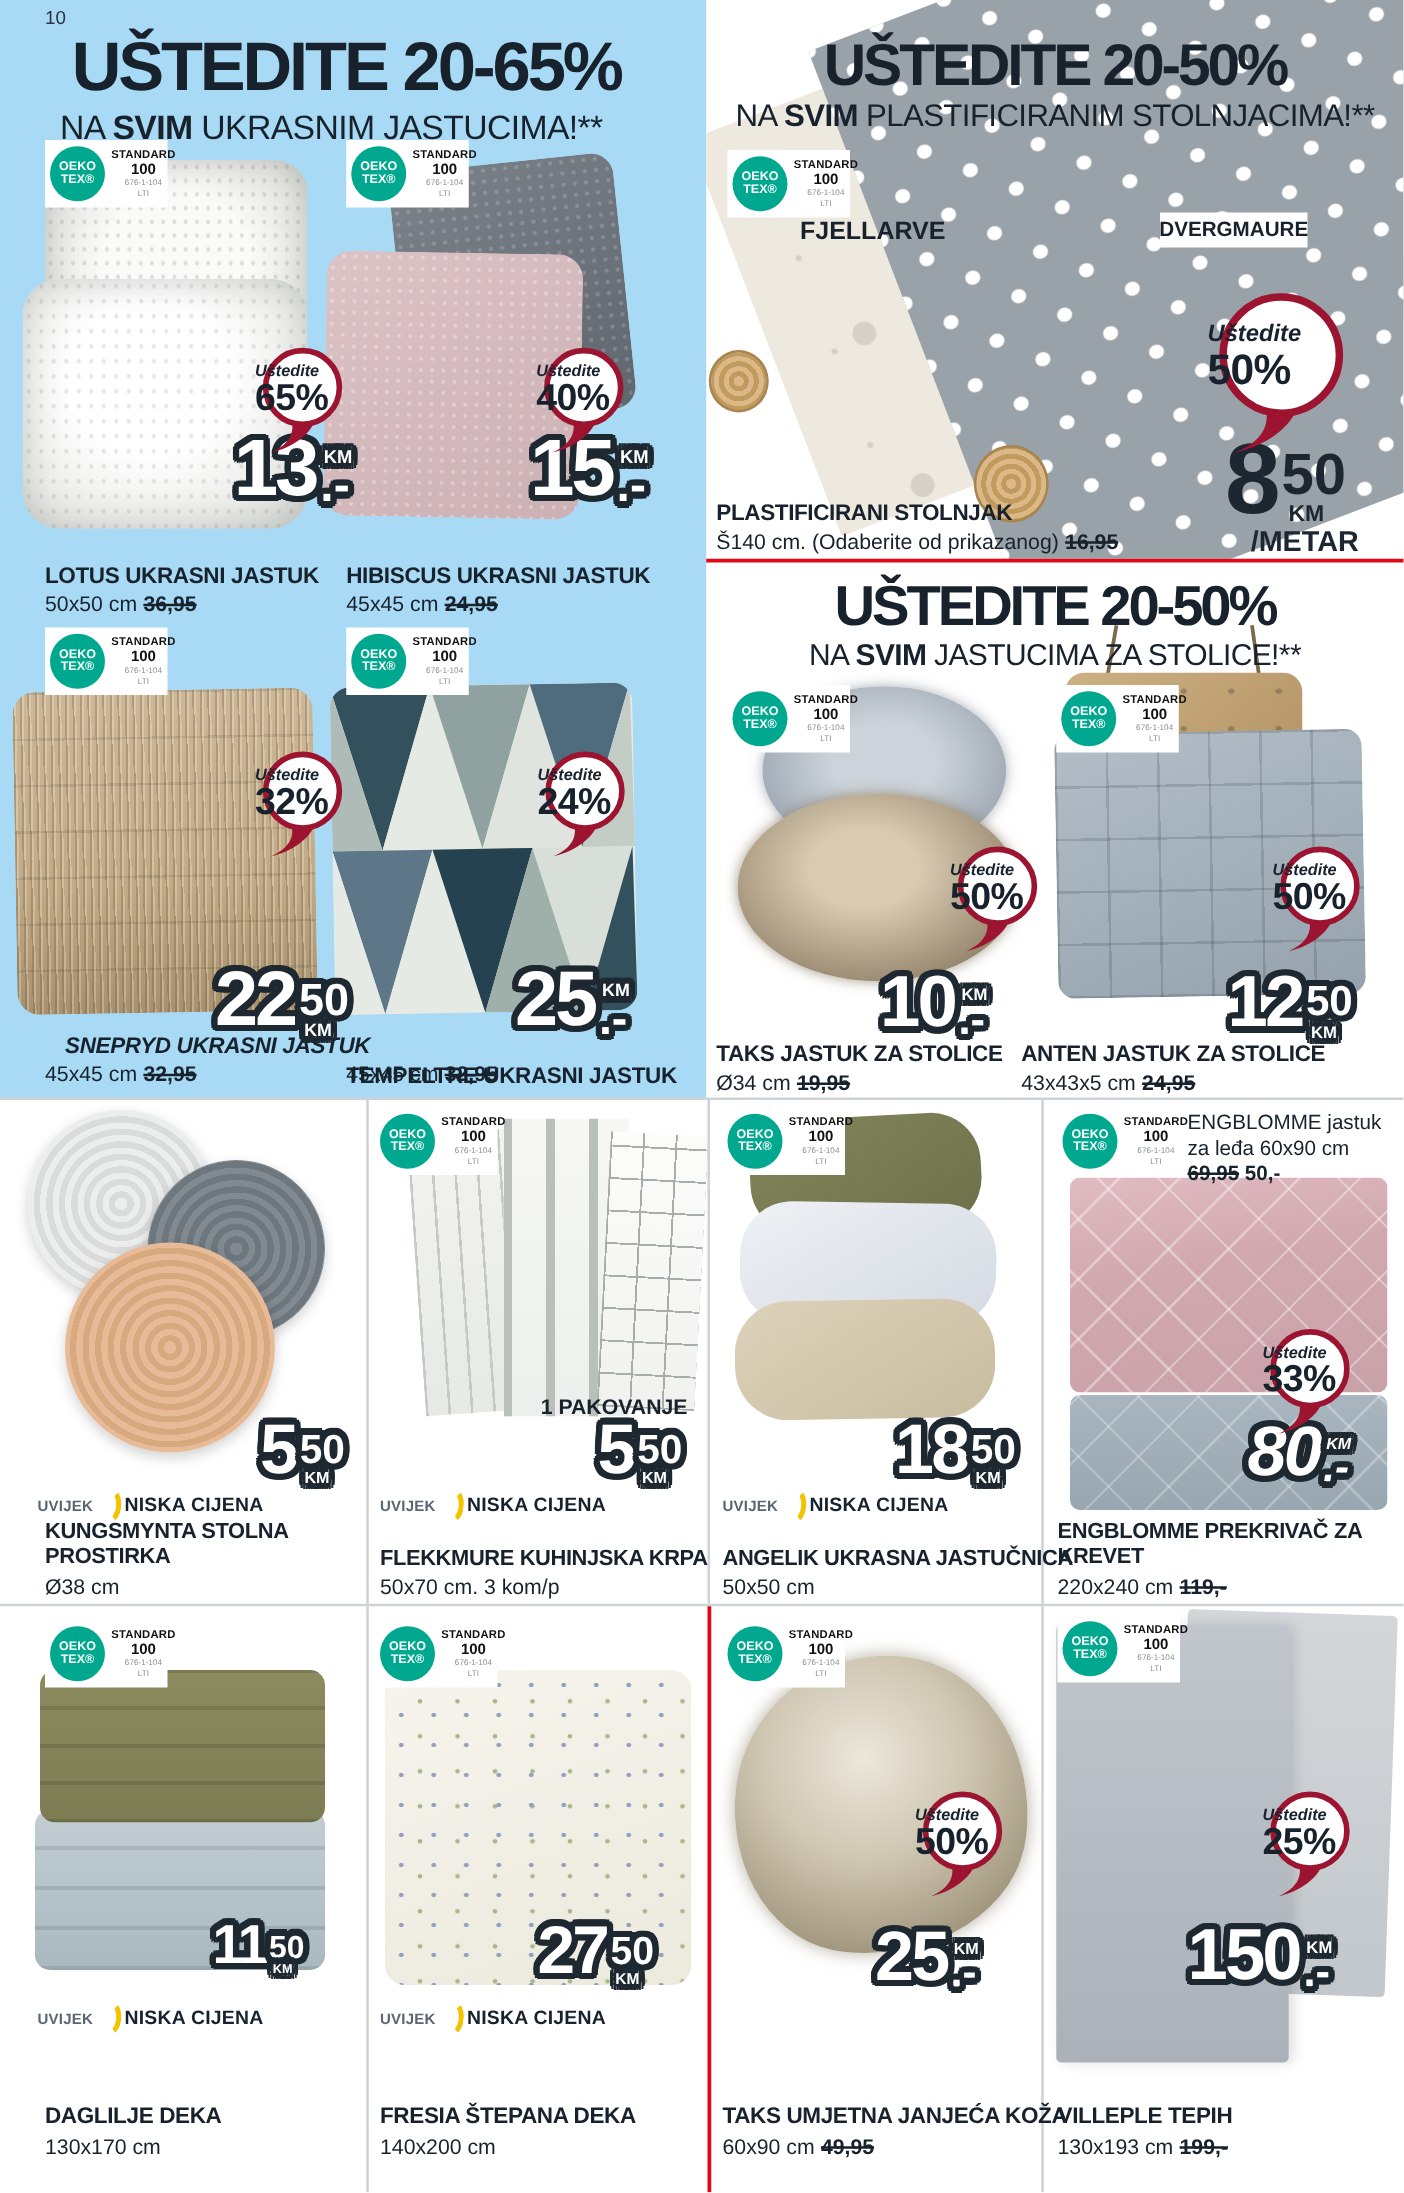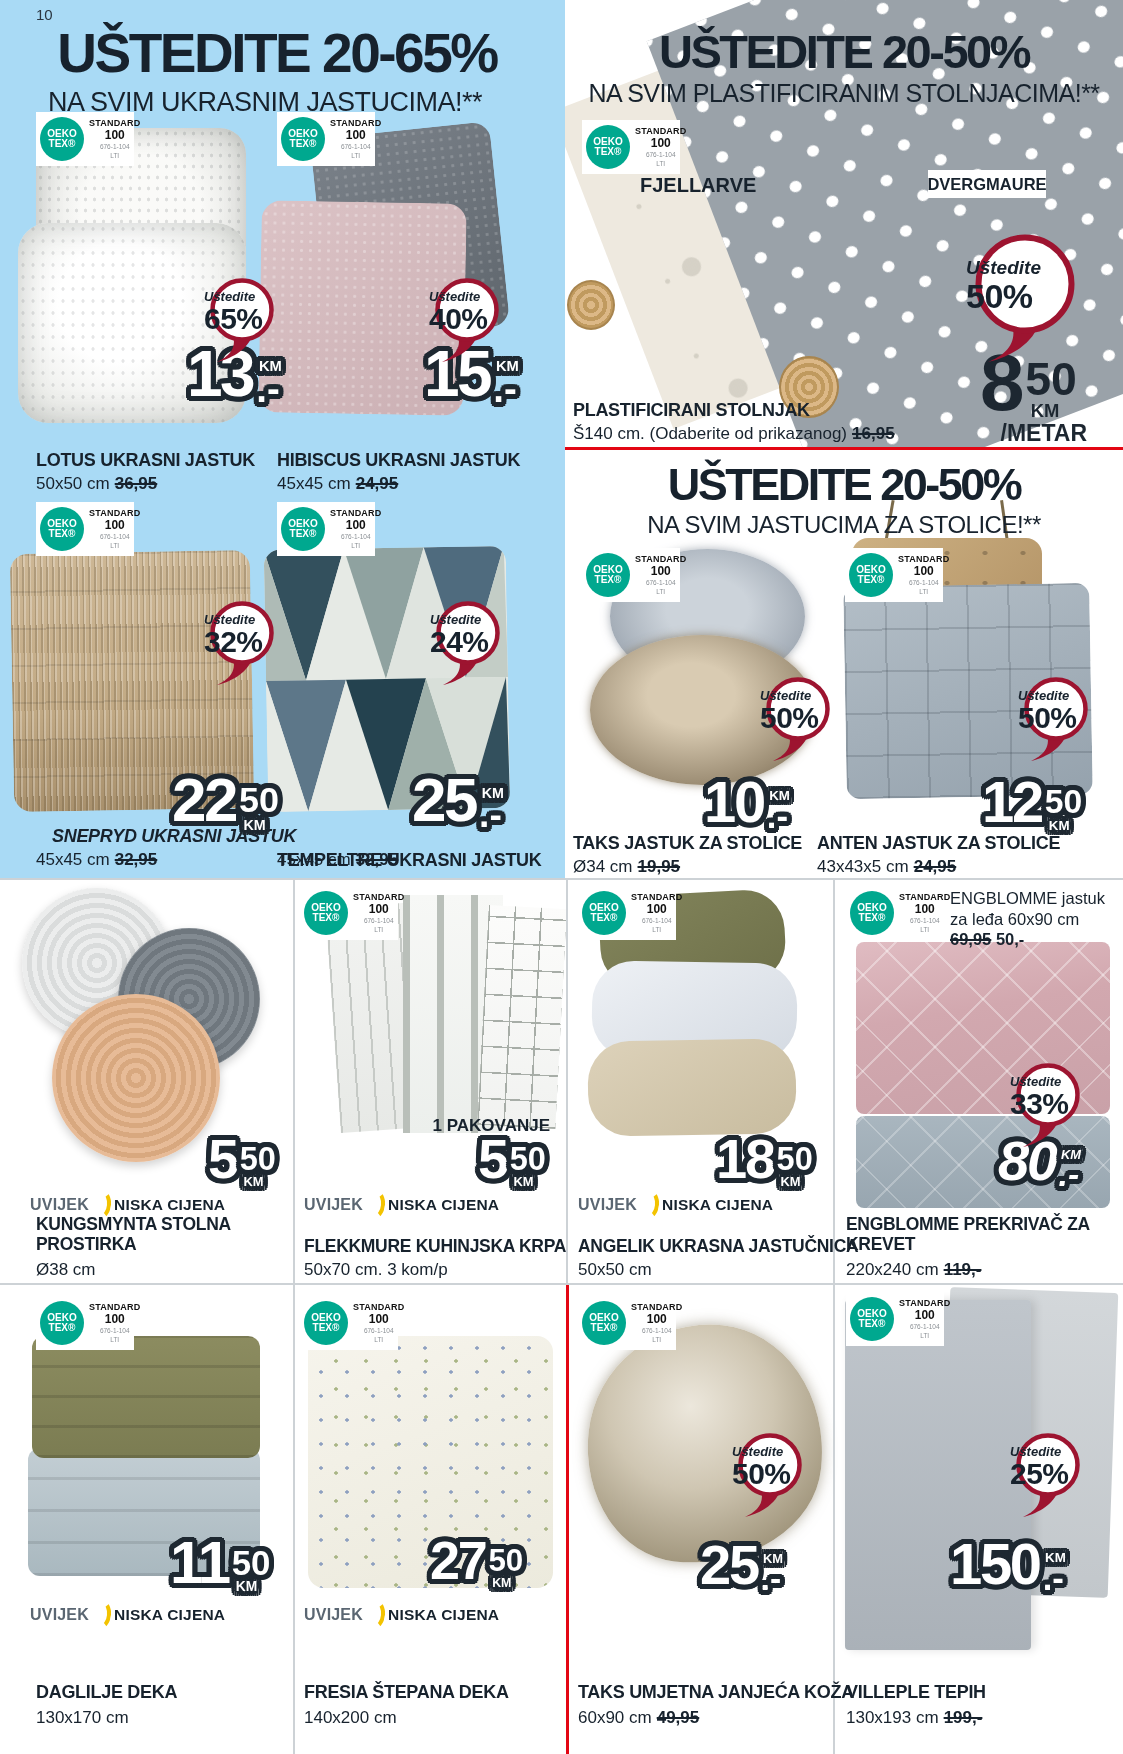--- a/index.html
+++ b/index.html
@@ -8,21 +8,21 @@
 
   
   .blue-panel{position:absolute;left:0;top:0;width:565px;height:879px;background:#a9daf5;}
   .hline{position:absolute;background:#cdd2d6;height:2px;z-index:3;}
   .vline{position:absolute;background:#cdd2d6;width:2px;z-index:3;}
   .redline{background:#e30613 !important;z-index:3;}
 
   
   .h1{position:absolute;font-weight:800;color:#17222d;text-align:center;letter-spacing:-2.5px;line-height:1;z-index:4;}
   .sub{position:absolute;font-weight:400;color:#17222d;text-align:center;line-height:1.05;z-index:4;letter-spacing:-0.5px;}
-  .sub b{font-weight:400;}
+  .sub b{font-weight:700;}
   .pagenum{position:absolute;left:36px;top:6px;font-size:15px;color:#2a3540;z-index:5;}
 
   
   .pname{position:absolute;font-weight:800;font-size:18px;letter-spacing:-0.3px;color:#17222d;z-index:5;line-height:1.15;}
   .psize{position:absolute;font-size:17px;color:#17222d;z-index:5;}
   .strike{font-weight:800;text-decoration:line-through;text-decoration-thickness:2.2px;margin-left:5px;}
   .tag{position:absolute;font-weight:800;font-size:20px;color:#17222d;z-index:5;}
   .tagbox{position:absolute;background:#fff;color:#17222d;font-weight:800;font-size:16.5px;
           display:flex;align-items:center;justify-content:center;z-index:5;}
   .note{position:absolute;font-size:16.5px;line-height:1.25;color:#17222d;z-index:5;}
@@ -63,21 +63,21 @@
   .ocircle{width:44px;height:44px;border-radius:50%;background:#00a88f;color:#fff;display:flex;
            flex-direction:column;align-items:center;justify-content:center;font-weight:800;
            font-size:10px;line-height:1.05;flex:0 0 auto;}
   .oright{display:flex;flex-direction:column;align-items:center;margin-left:5px;line-height:1.1;flex:1;}
   .ostd{font-size:9px;font-weight:800;color:#111;letter-spacing:0.2px;}
   .onum{font-size:12px;font-weight:800;color:#111;}
   .ocert{font-size:6.5px;color:#8a8f94;margin-top:1px;}
 
   
   .always{position:absolute;display:flex;align-items:center;z-index:5;}
-  .uv{font-size:16px;font-weight:700;color:#5a6672;letter-spacing:0.2px;}
+  .uv{font-size:12px;font-weight:700;color:#5a6672;letter-spacing:0.2px;}
   .cres{width:12px;height:21px;border:4px solid transparent;border-right:4.5px solid #f3c300;
         border-radius:50%;display:inline-block;margin:0 3px 0 2px;transform:rotate(6deg);}
   .nc{font-size:15.5px;font-weight:800;color:#16222d;letter-spacing:0.2px;}
 
   
   .photo{position:absolute;z-index:1;}
   .photo>div{position:absolute;}
   .lp1{left:18px;top:0;width:210px;height:185px;border-radius:26px;
        background-image:radial-gradient(rgba(70,75,80,.16) 1.2px,transparent 1.9px),
        radial-gradient(ellipse at 50% 45%,#fafaf8 40%,#e2e3e0 75%,#c9cbc7 100%);
@@ -598,21 +598,21 @@
         <span class="ostd">STANDARD</span>
         <span class="onum">100</span>
         <span class="ocert">676-1-104</span>
         <span class="ocert">LTI</span>
       </span>
     </div>
   <div class="photo" style="left:28px;top:1336px;width:235px;height:245px;">
       <div class="dg2"></div>
       <div class="dg1"></div>
     </div>
-  <div class="price outl sup" style="left:170px;top:1538px;font-size:60px;">
+  <div class="price outl sup" style="left:170px;top:1538px;font-size:44px;">
       <span class="pw">11</span>
       <span class="pstack">
         <span class="pf">50</span>
         <span class="km">KM</span>
       </span>
     </div>
   <div class="always" style="left:30px;top:1600px;">
       <span class="uv">UVIJEK</span>
       <span class="cres"></span>
       <span class="nc">NISKA CIJENA</span>

